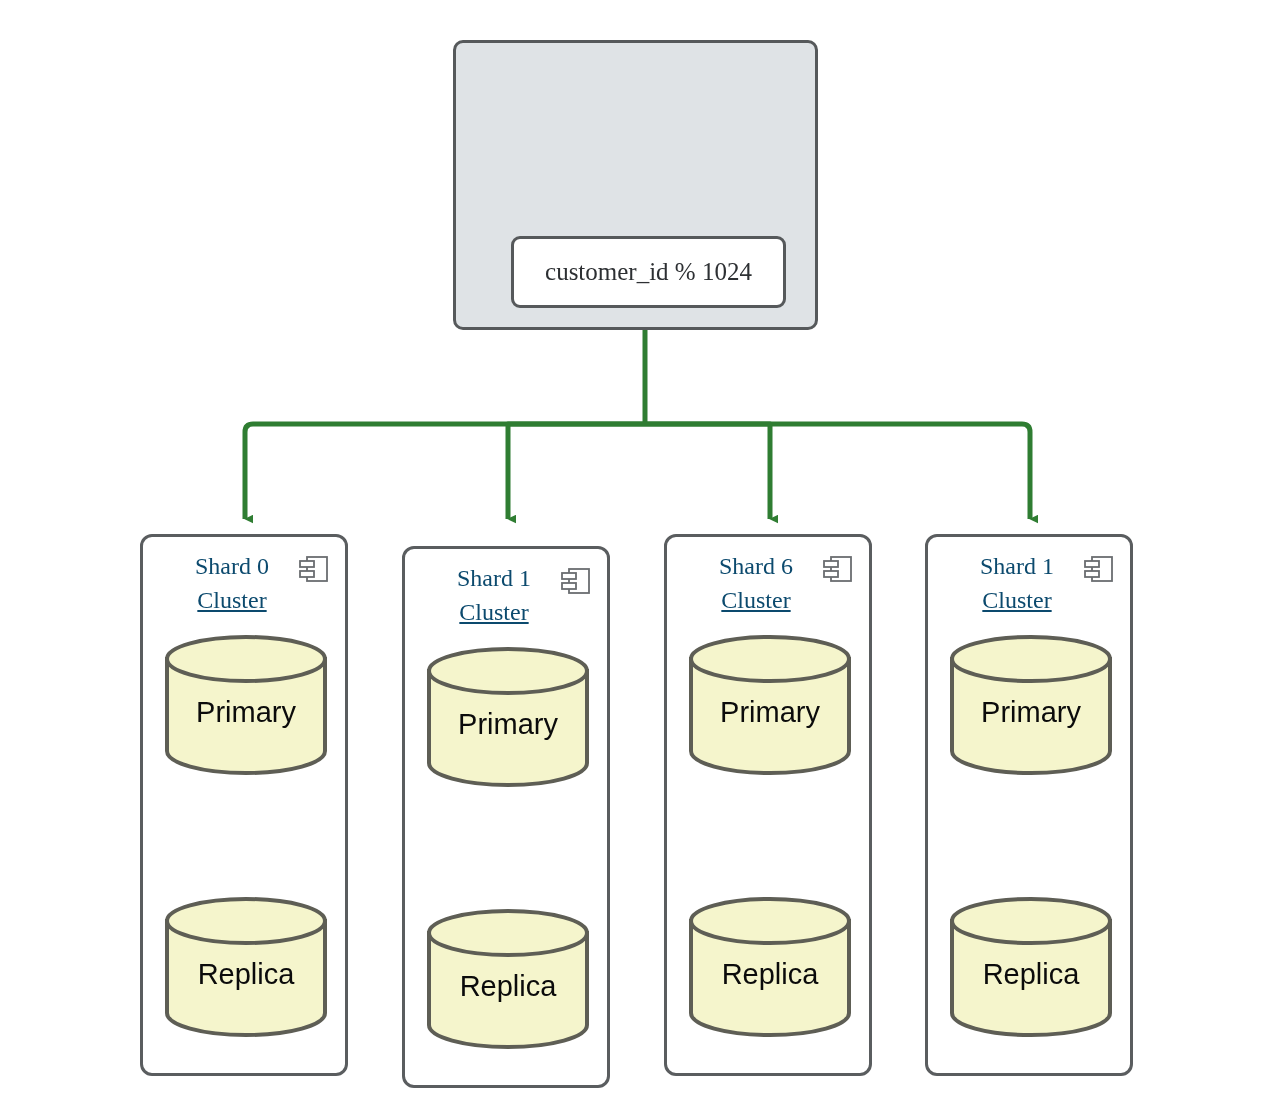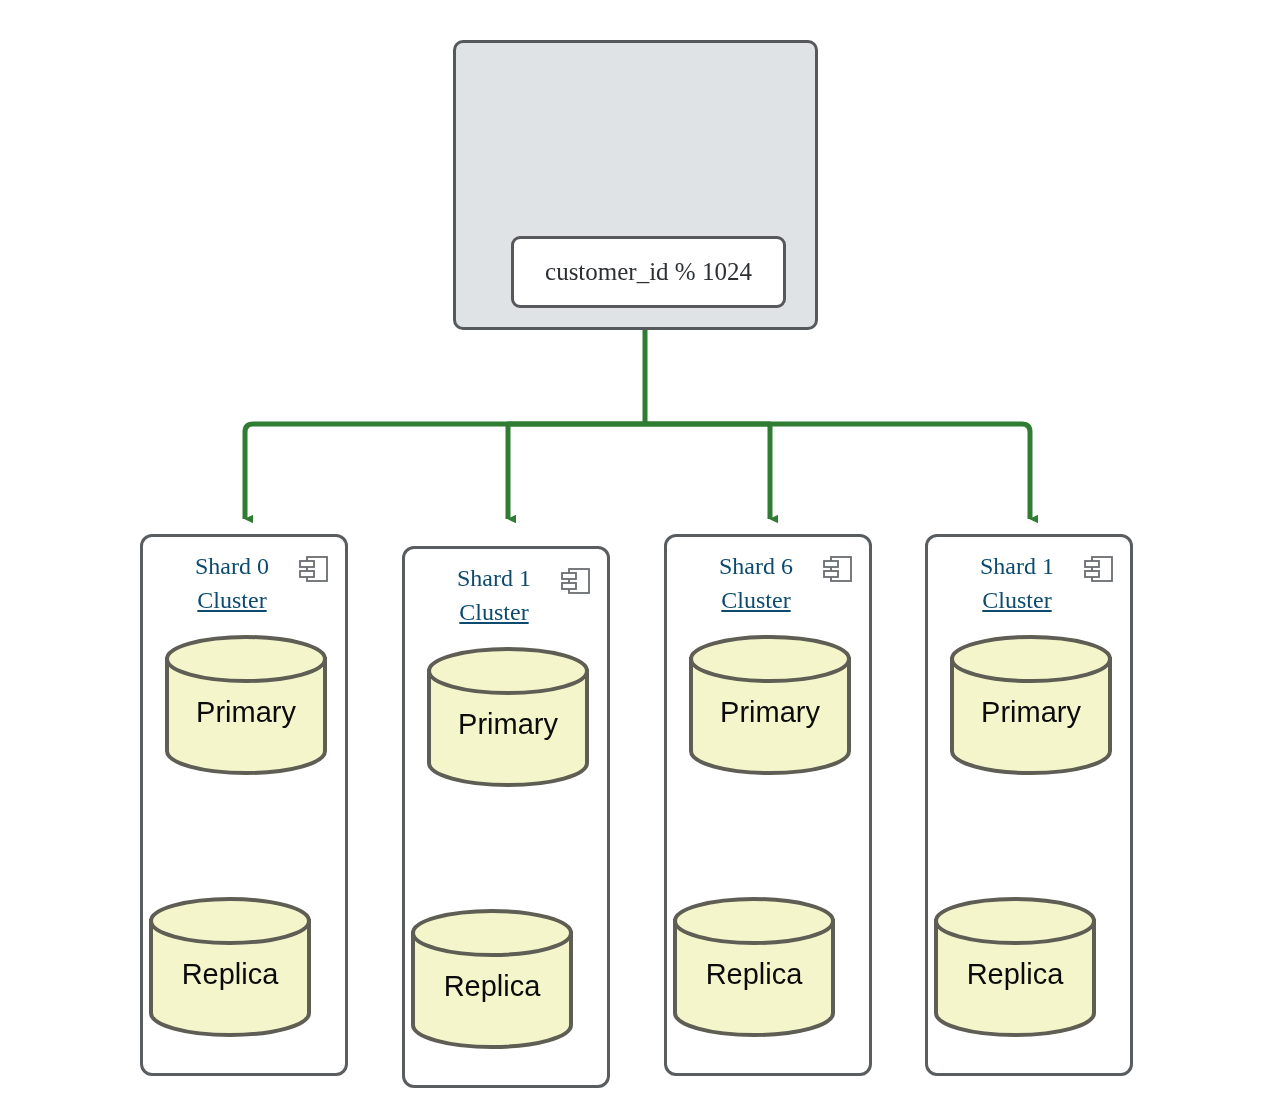--- a/index.html
+++ b/index.html
@@ -112,21 +112,21 @@
     display: flex;
     align-items: center;
     justify-content: center;
     font-family: "Liberation Sans", sans-serif;
     font-size: 29px;
     color: #0b0b0b;
     padding-top: 14px;
     box-sizing: border-box;
   }
   .db-primary { top: 98px; left: 20px; text-align: center; }
-  .db-replica { top: 360px; left: 4px; text-align: right; }
+  .db-replica { top: 360px; left: 20px; text-align: right; }
 </style>
 </head>
 <body>
 
 <div id="canvas">
 
   <svg id="wires" viewBox="0 0 1280 1108" width="1280" height="1108">
     <defs>
       <marker id="greenHead" markerWidth="10" markerHeight="10" refX="4.2" refY="8.6" orient="auto" markerUnits="userSpaceOnUse">
         <path d="M0,0.6 L8.4,0.6 L4.2,9.4 Z" fill="#2f7d32"></path>

